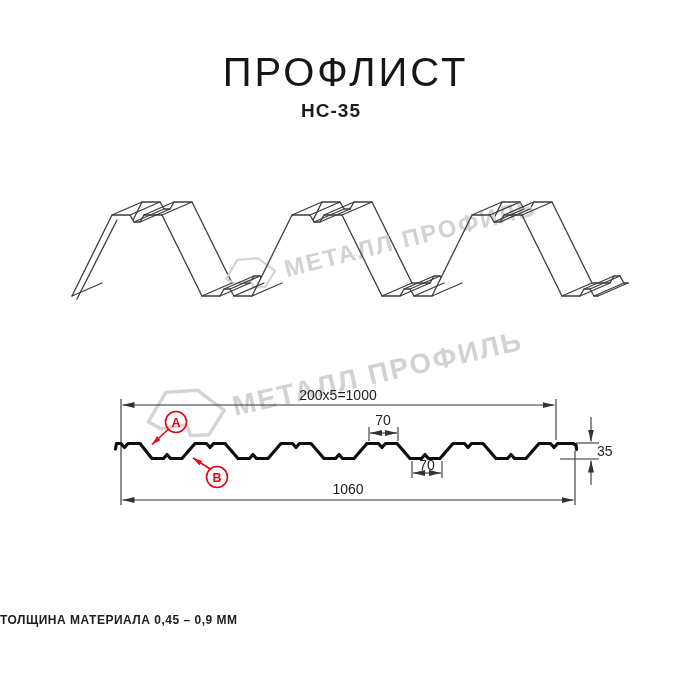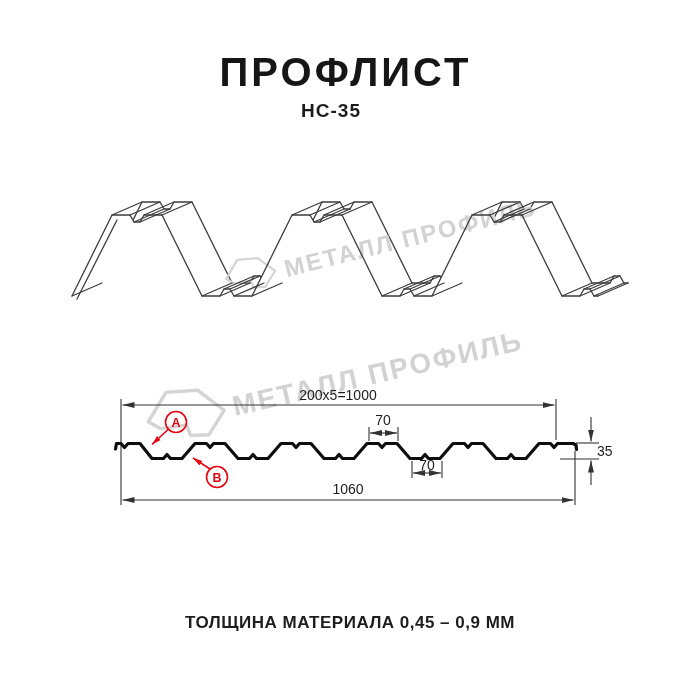--- a/index.html
+++ b/index.html
@@ -1,23 +1,23 @@
 <!DOCTYPE html>
 <html><head>
 <meta charset="utf-8">
 <style>
   html,body{margin:0;padding:0;background:#fff;}
   .page{position:relative;width:700px;height:700px;background:#ffffff;overflow:hidden;
         font-family:"Liberation Sans",sans-serif;}
   .title{position:absolute;top:50px;left:0;width:691px;text-align:center;
-         font-size:40px;font-weight:700;letter-spacing:3px;color:#161616;}
+         font-size:40px;font-weight:400;letter-spacing:3px;color:#161616;}
   .subtitle{position:absolute;top:100px;left:0;width:662px;text-align:center;
          font-size:19px;font-weight:700;letter-spacing:1px;color:#1c1c1c;}
-  .caption{position:absolute;top:613px;left:0;width:700px;text-align:center;
-         font-size:17px;font-weight:600;letter-spacing:.5px;color:#1d1d1d;}
+  .caption{position:absolute;top:613px;left:0;width:700px;text-align:left;
+         font-size:12px;font-weight:600;letter-spacing:.5px;color:#1d1d1d;}
   svg{position:absolute;left:0;top:0;}
   .dimline{stroke:#333;stroke-width:1.1;fill:none;}
   .dimtext{fill:#1d1d1d;font-size:14px;font-family:"Liberation Sans",sans-serif;}
   .wmtext{fill:#d2d2d2;font-weight:bold;font-family:"Liberation Sans",sans-serif;letter-spacing:2px;}
   .wmlogo{stroke:#d4d4d4;stroke-width:4;fill:none;stroke-linejoin:round;}
   .red{stroke:#e30613;fill:none;stroke-width:1.6;}
   .redtext{fill:#e30613;font-size:12.5px;font-weight:bold;text-anchor:middle;
            font-family:"Liberation Sans",sans-serif;stroke:none;}
   .p3d{stroke:#3c3c3c;stroke-width:1.3;fill:none;stroke-linejoin:round;stroke-linecap:round;}
   .profile{stroke:#0d0d0d;stroke-width:3.2;fill:none;stroke-linejoin:round;stroke-linecap:round;}

